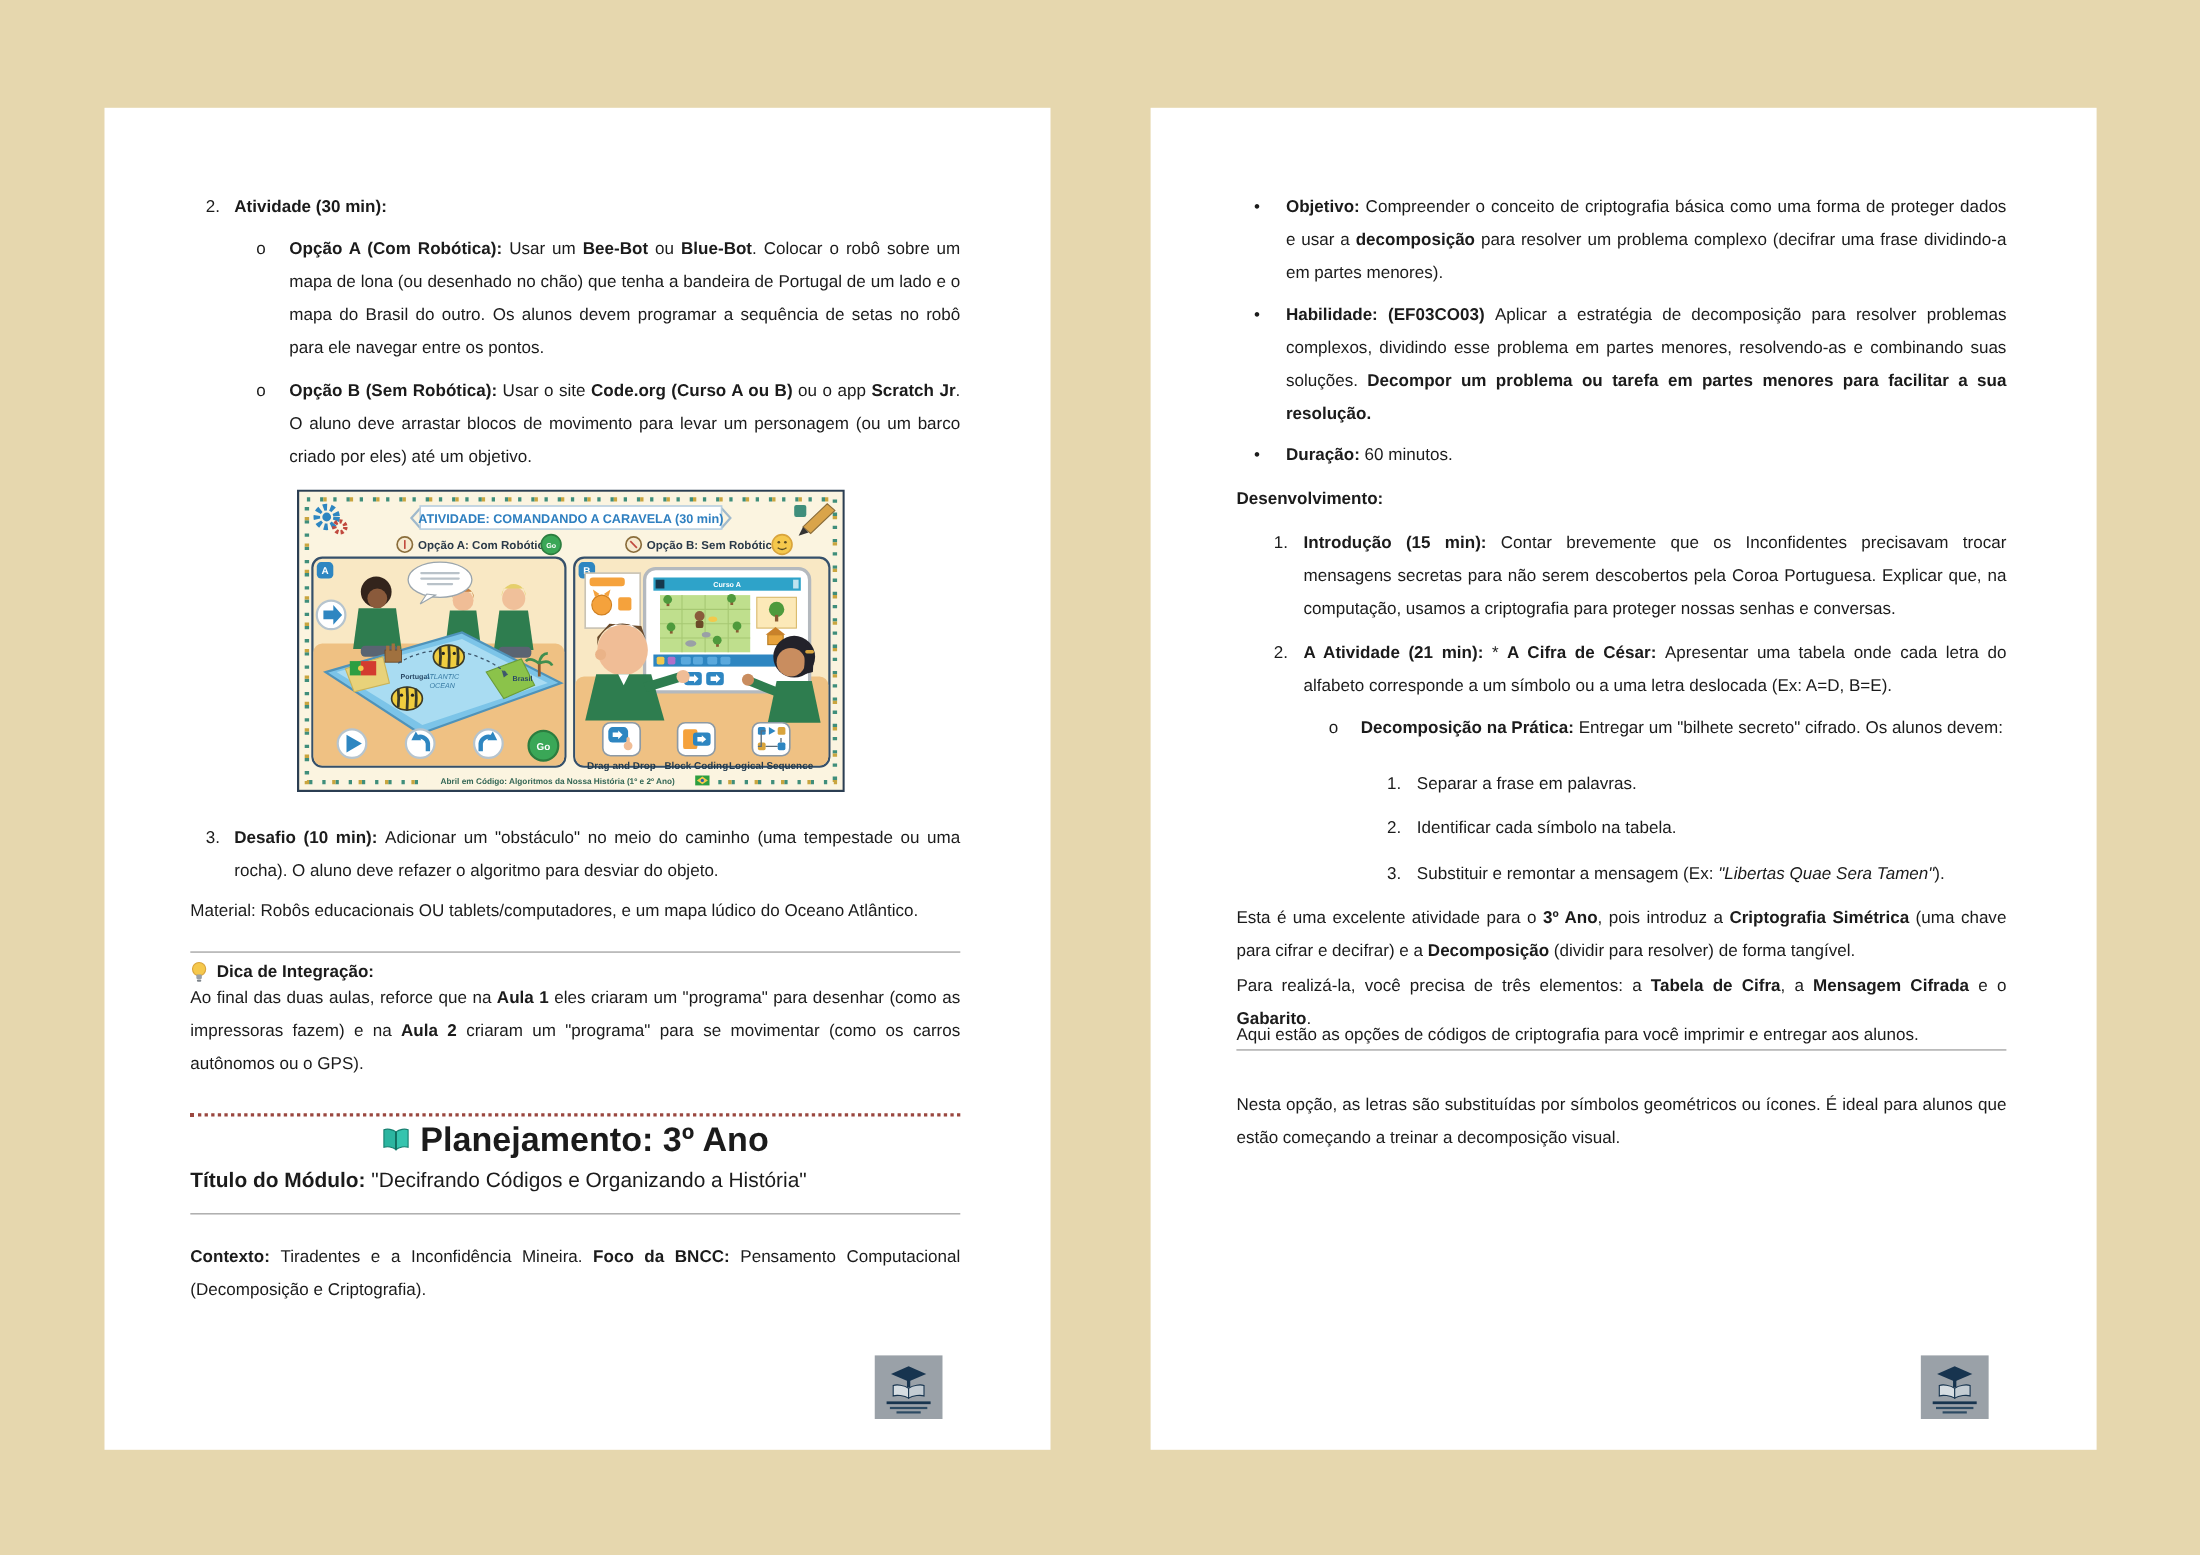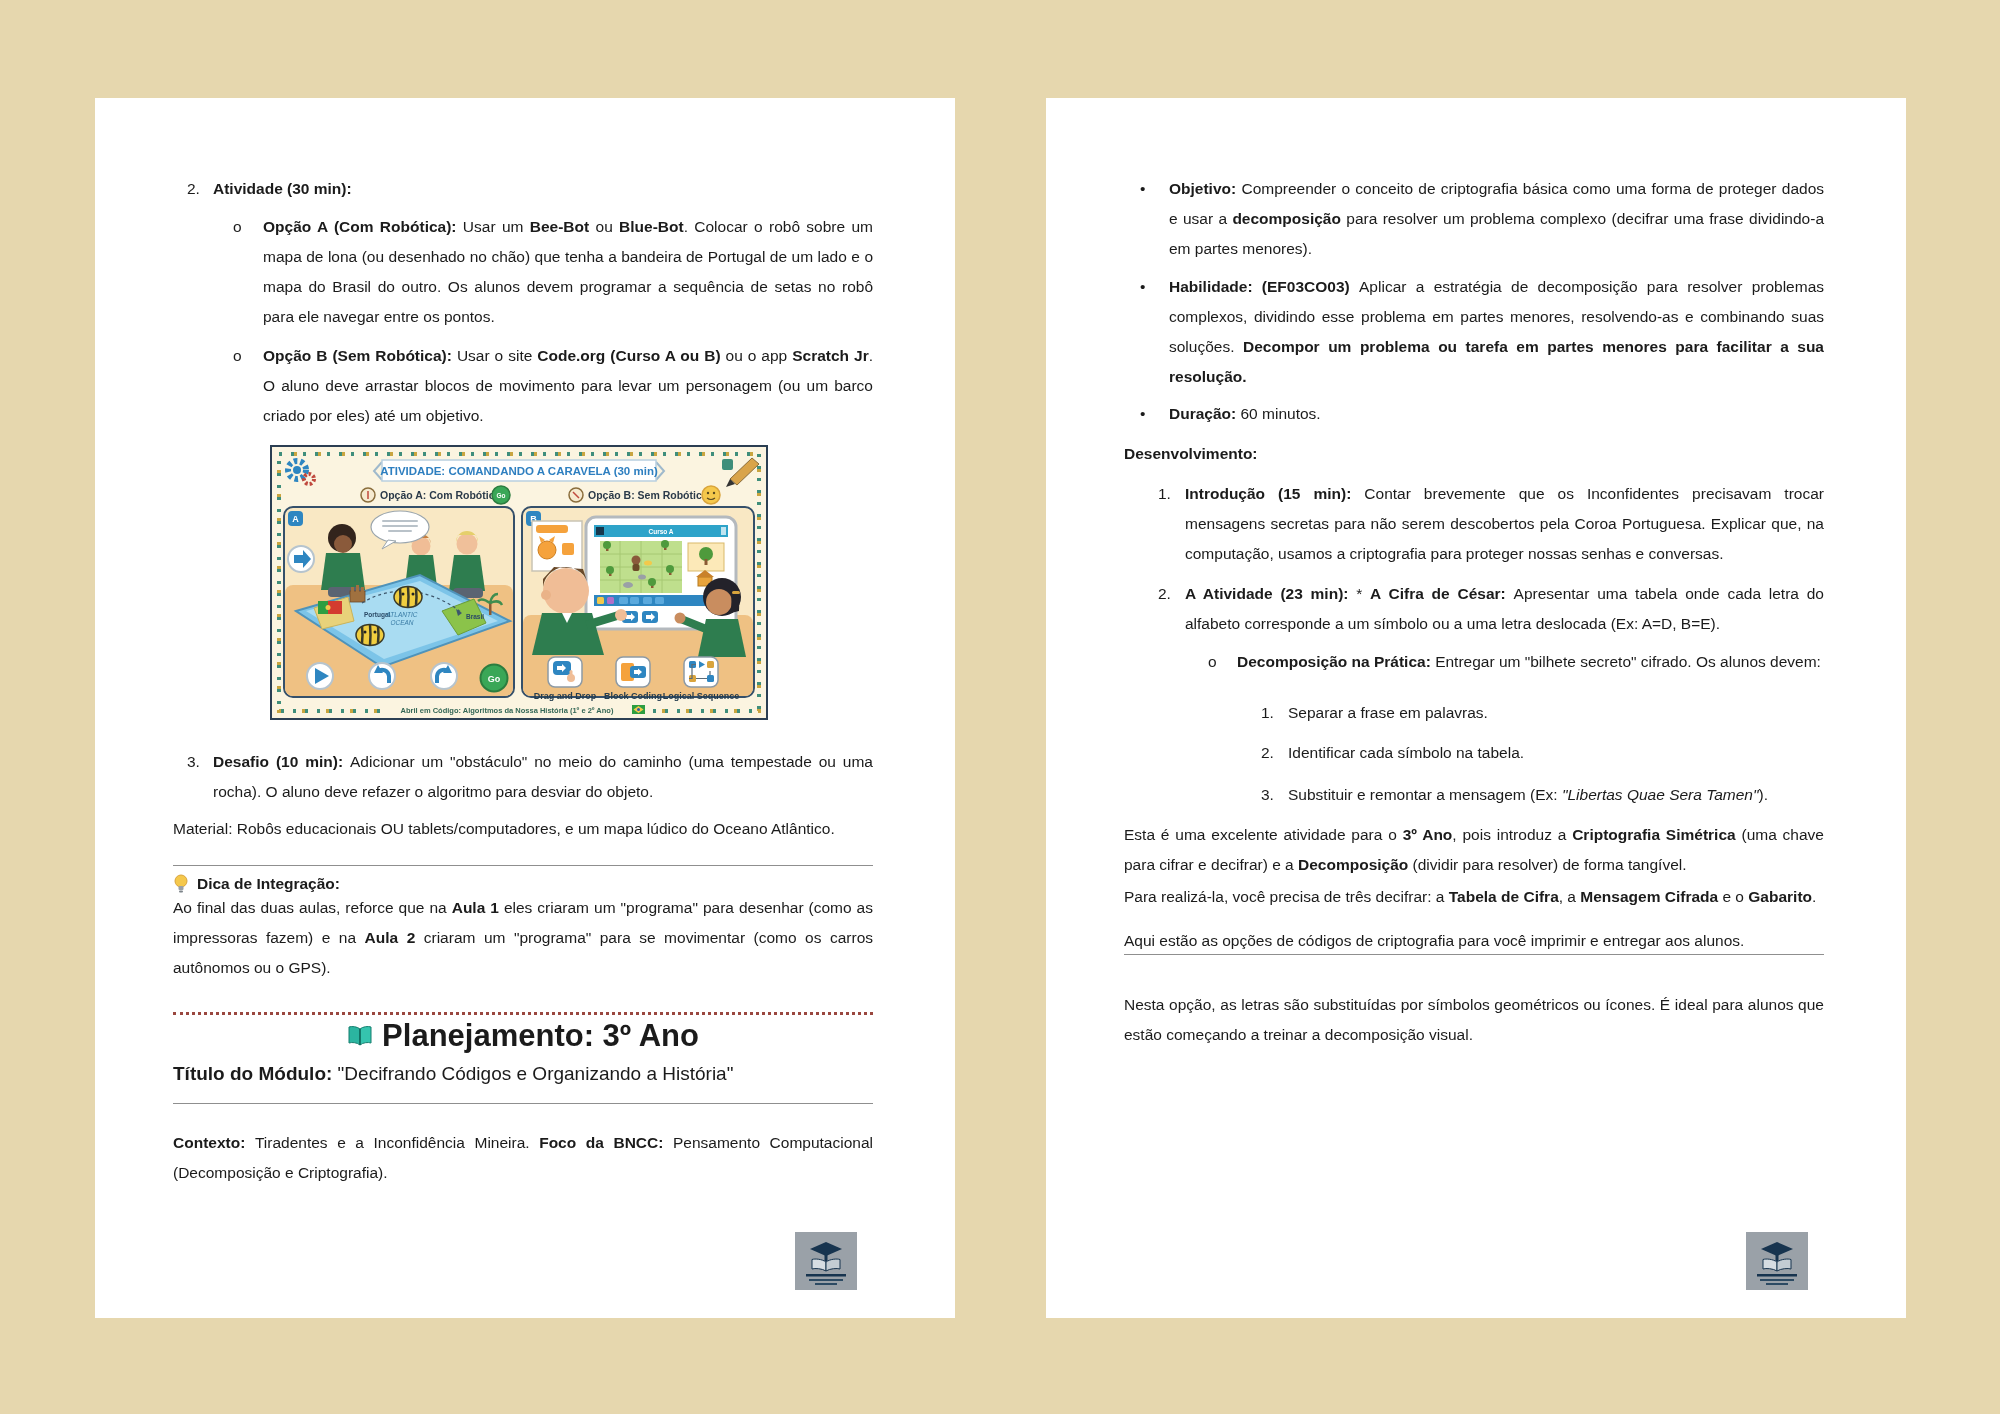--- a/index.html
+++ b/index.html
@@ -388,21 +388,21 @@
 
   <div class="blk" style="left:78px;top:341px;width:700px"><span style="font-weight: 700;">Desenvolvimento:</span></div>
 
   <div class="blk li" style="left:112px;top:381px;width:666px">
     <span class="mk" style="width:27px">1.</span>
     <div class="tx just"><span style="font-weight: 700;">Introdução (15 min): </span><span>Contar brevemente que os Inconfidentes precisavam trocar mensagens secretas para não serem descobertos pela Coroa Portuguesa. Explicar que, na computação, usamos a criptografia para proteger nossas senhas e conversas.</span></div>
   </div>
 
   <div class="blk li" style="left:112px;top:481px;width:666px">
     <span class="mk" style="width:27px">2.</span>
-    <div class="tx just"><span style="font-weight: 700;">A Atividade (23 min): </span><span>* </span><span style="font-weight: 700;">A Cifra de César: </span><span>Apresentar uma tabela onde cada letra do alfabeto corresponde a um símbolo ou a uma letra deslocada (Ex: A=D, B=E).</span></div>
+    <div class="tx just"><span style="font-weight: 700;">A Atividade (21 min): </span><span>* </span><span style="font-weight: 700;">A Cifra de César: </span><span>Apresentar uma tabela onde cada letra do alfabeto corresponde a um símbolo ou a uma letra deslocada (Ex: A=D, B=E).</span></div>
   </div>
 
   <div class="blk li" style="left:162px;top:549px;width:616px">
     <span class="mk" style="width:29px">o</span>
     <div class="tx just"><span style="font-weight: 700;">Decomposição na Prática: </span><span>Entregar um "bilhete secreto" cifrado. Os alunos devem:</span></div>
   </div>
 
   <div class="blk li" style="left:215px;top:600px;width:563px">
     <span class="mk" style="width:27px">1.</span>
     <div class="tx"><span>Separar a frase em palavras.</span></div>
@@ -410,21 +410,21 @@
   <div class="blk li" style="left:215px;top:640px;width:563px">
     <span class="mk" style="width:27px">2.</span>
     <div class="tx"><span>Identificar cada símbolo na tabela.</span></div>
   </div>
   <div class="blk li" style="left:215px;top:682px;width:563px">
     <span class="mk" style="width:27px">3.</span>
     <div class="tx"><span>Substituir e remontar a mensagem (Ex: </span><span style="font-style: italic;">"Libertas Quae Sera Tamen"</span><span>).</span></div>
   </div>
 
   <div class="blk just" style="left:78px;top:722px;width:700px"><span>Esta é uma excelente atividade para o </span><span style="font-weight: 700;">3º Ano</span><span>, pois introduz a </span><span style="font-weight: 700;">Criptografia Simétrica</span><span> (uma chave para cifrar e decifrar) e a </span><span style="font-weight: 700;">Decomposição</span><span> (dividir para resolver) de forma tangível.</span></div>
-  <div class="blk just" style="left:78px;top:784px;width:700px"><span>Para realizá-la, você precisa de três decifrar: a </span><span style="font-weight: 700;">Tabela de Cifra</span><span>, a </span><span style="font-weight: 700;">Mensagem Cifrada</span><span> e o </span><span style="font-weight: 700;">Gabarito</span><span>.</span></div>
+  <div class="blk just" style="left:78px;top:784px;width:700px"><span>Para realizá-la, você precisa de três elementos: a </span><span style="font-weight: 700;">Tabela de Cifra</span><span>, a </span><span style="font-weight: 700;">Mensagem Cifrada</span><span> e o </span><span style="font-weight: 700;">Gabarito</span><span>.</span></div>
   <div class="blk just" style="left:78px;top:828px;width:700px"><span>Aqui estão as opções de códigos de criptografia para você imprimir e entregar aos alunos.</span></div>
 
   <div class="rule" style="left:78px;top:856px;width:700px"></div>
 
   <div class="blk just" style="left:78px;top:892px;width:700px"><span>Nesta opção, as letras são substituídas por símbolos geométricos ou ícones. É ideal para alunos que estão começando a treinar a decomposição visual.</span></div>
 
   <div class="logo" style="left:700px;top:1134px">
     <svg width="62" height="58" viewBox="0 0 62 58">
       <rect width="62" height="58" fill="#9aa1a8"></rect>
       <polygon points="31,10 47,17 31,24 15,17" fill="#17344f"></polygon>

